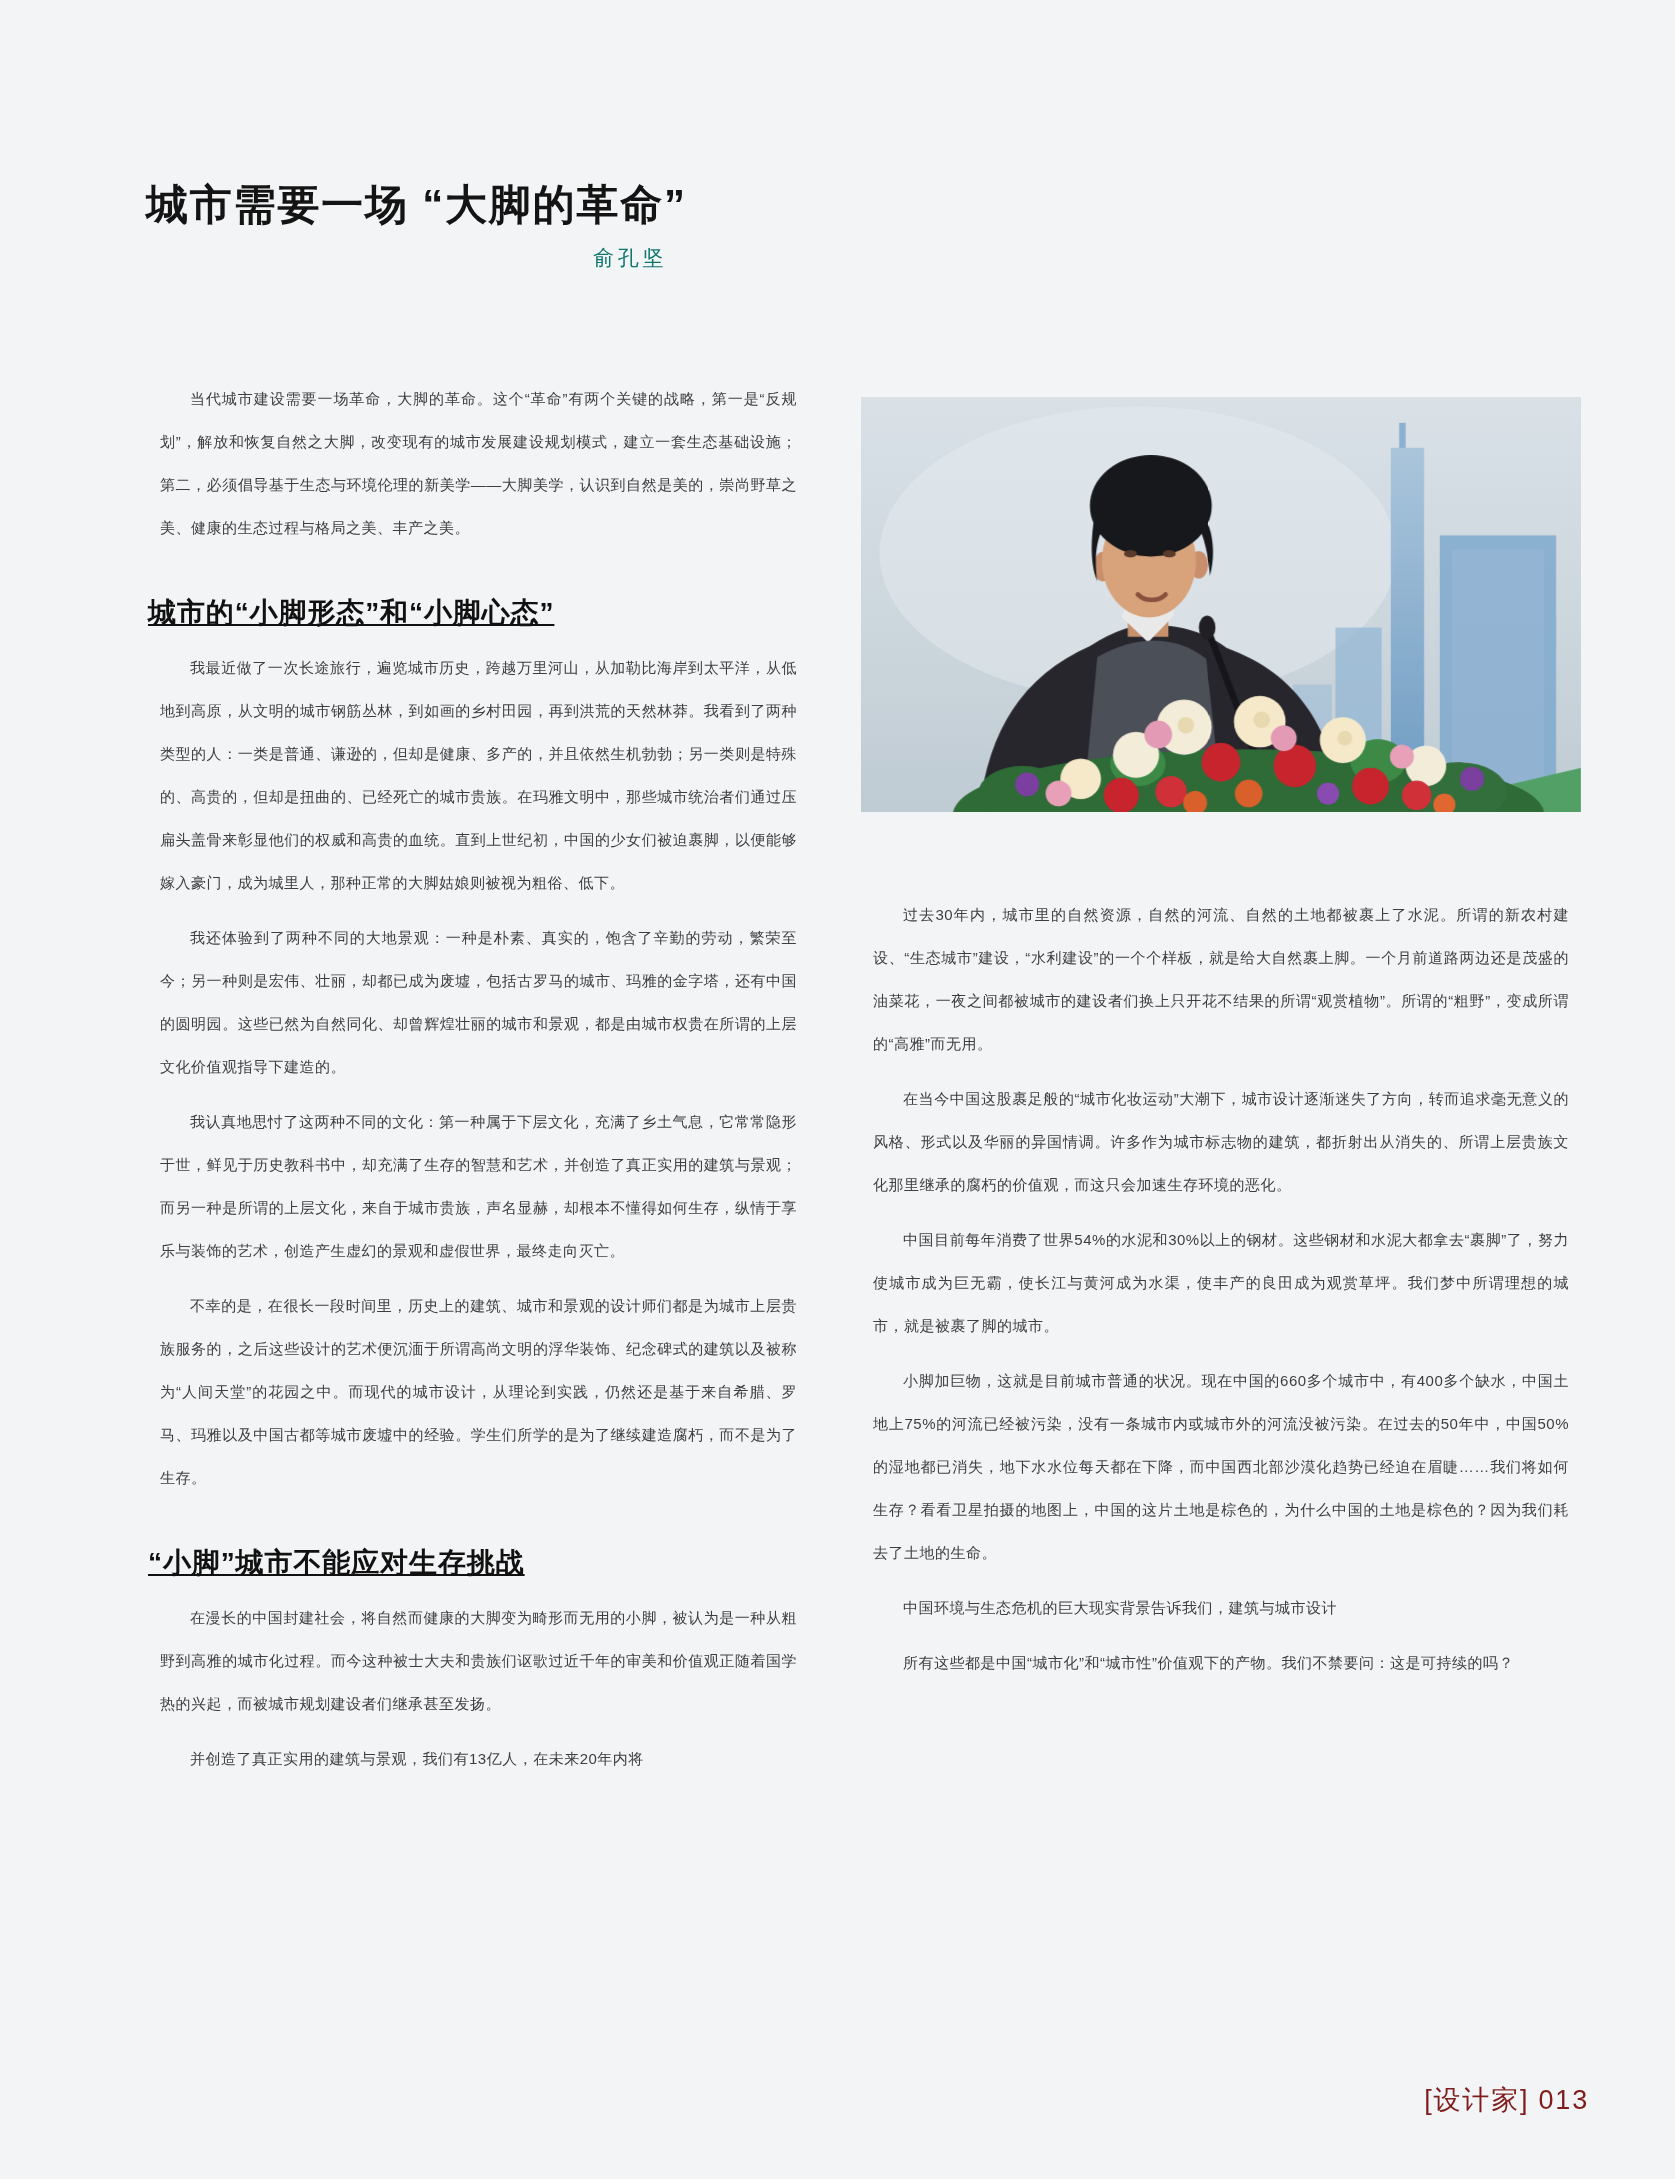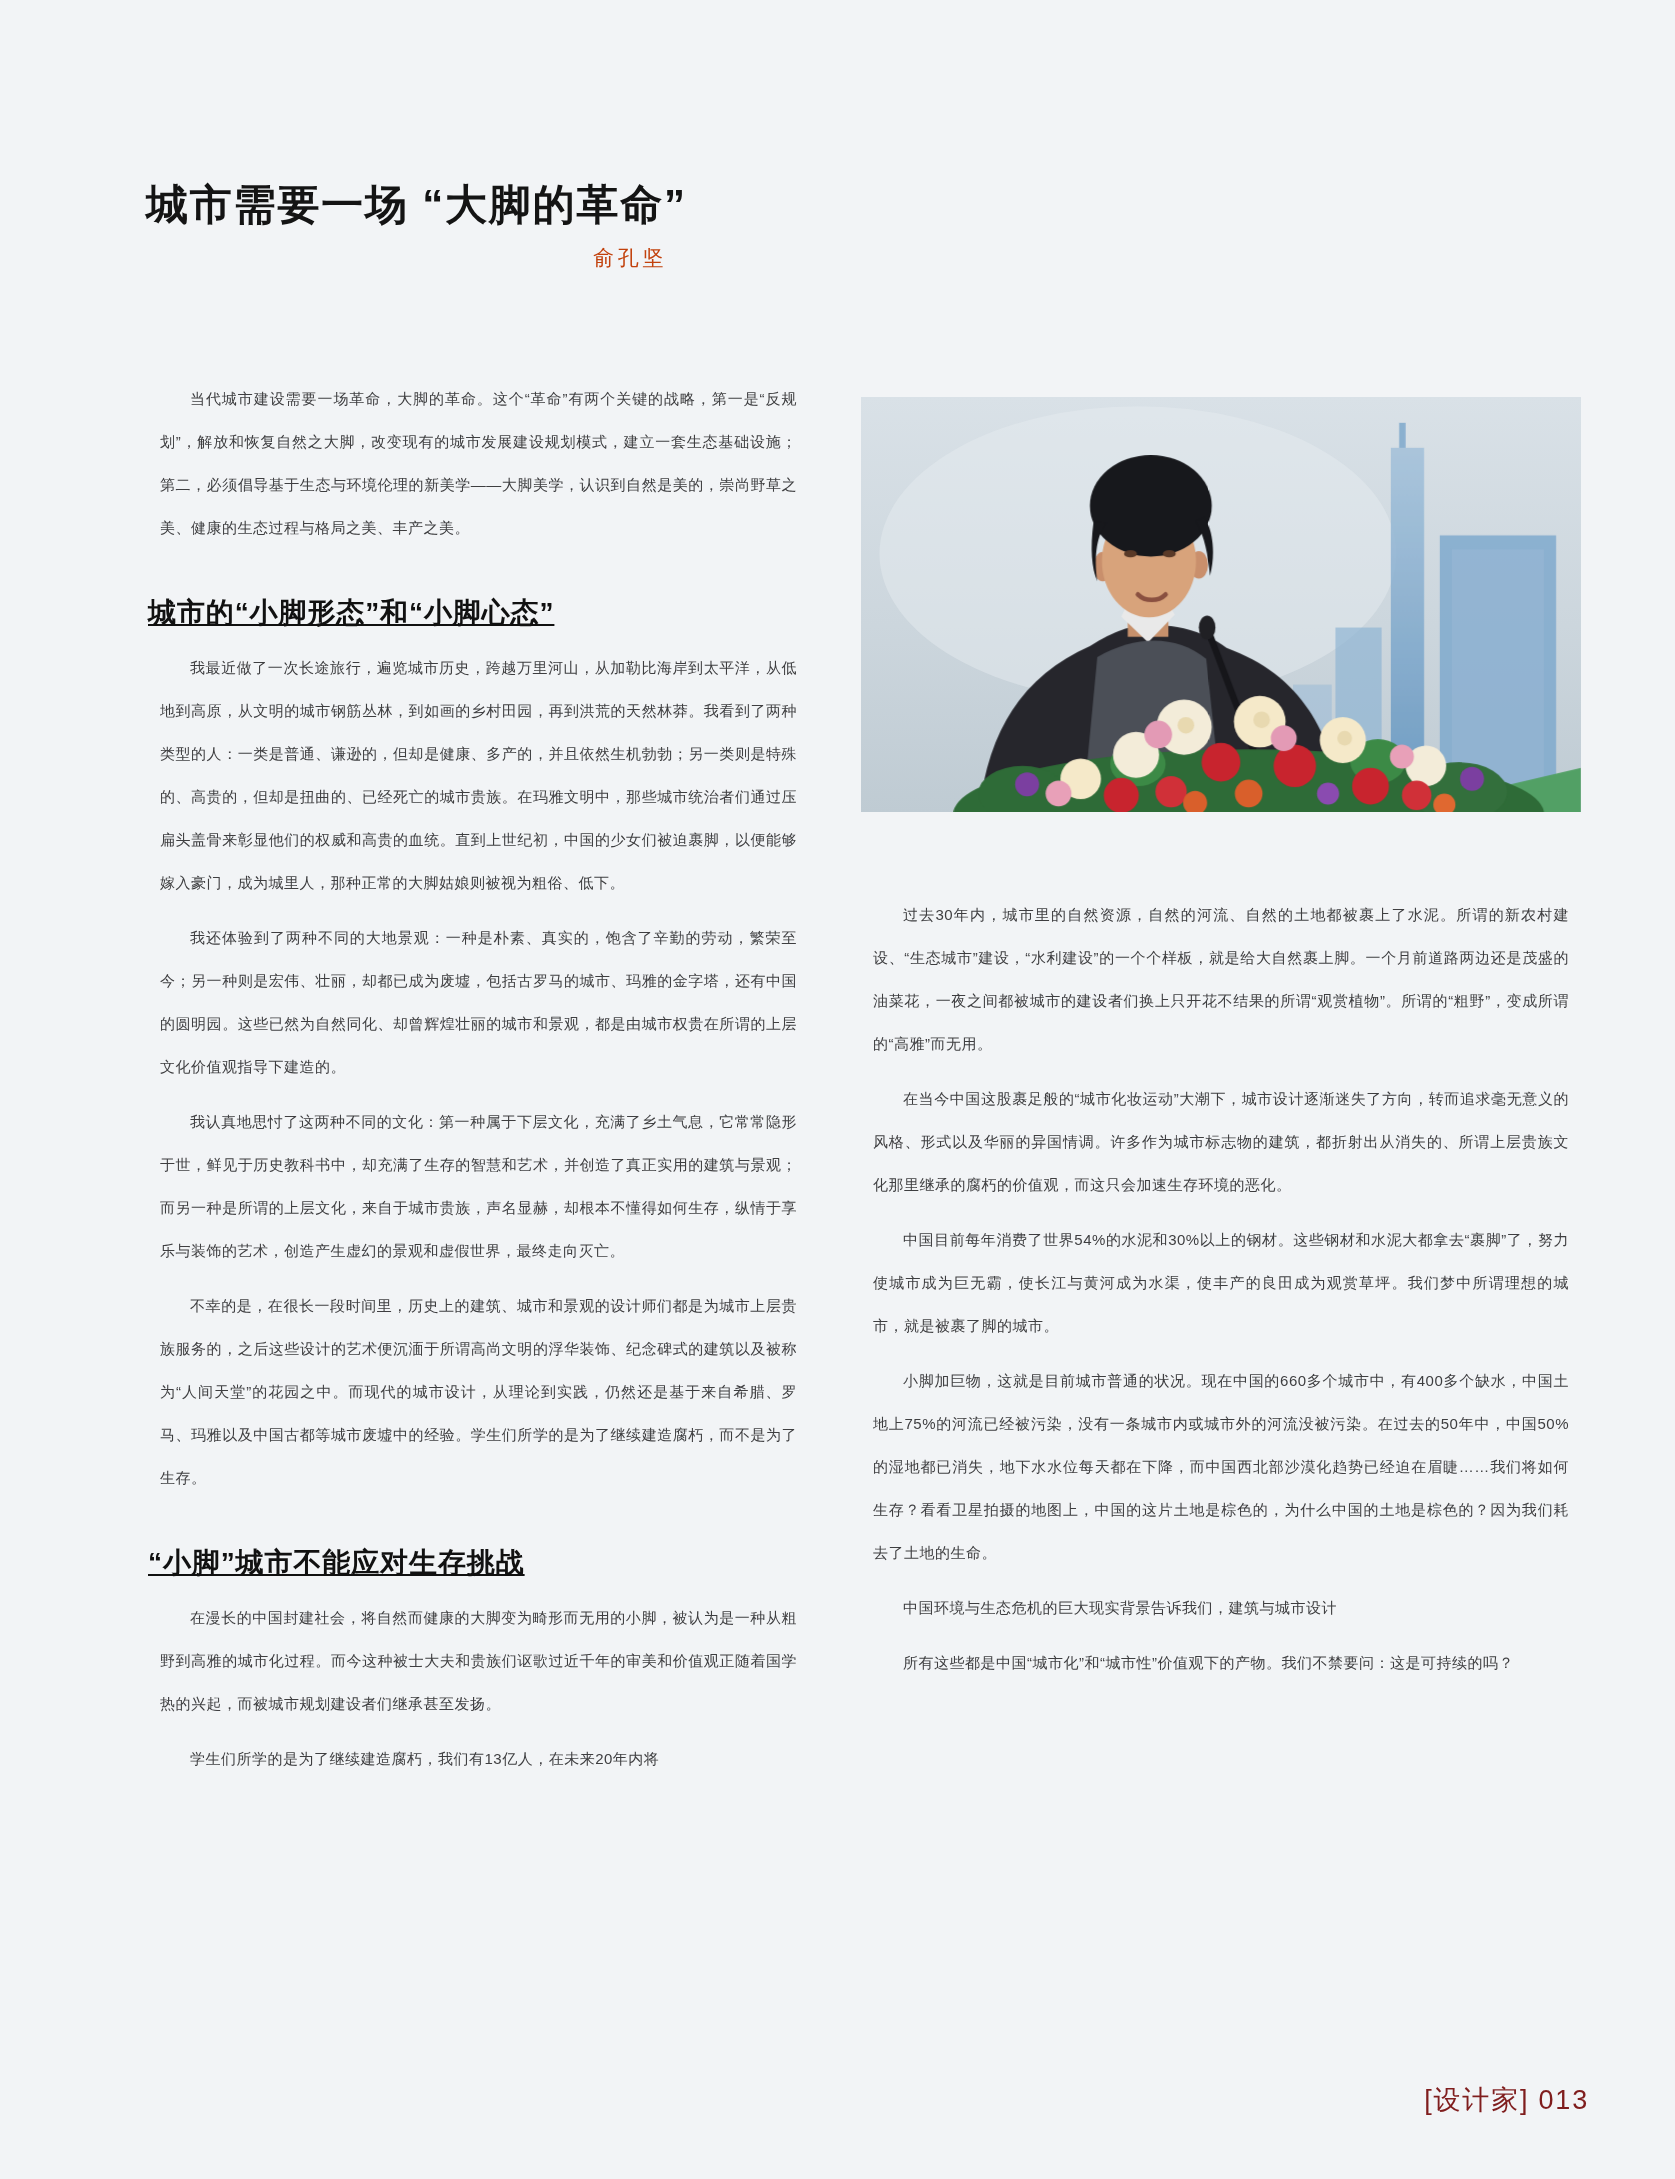--- a/index.html
+++ b/index.html
@@ -8,21 +8,21 @@
     background:#f2f4f6;
     font-family:"Liberation Sans","DejaVu Sans",sans-serif;
   }
   .page{position:absolute;inset:0;overflow:hidden;padding-left:8px;}
   .title{
     position:absolute;left:146px;top:177px;margin:0;
     font-size:42px;font-weight:700;color:#141414;letter-spacing:1.8px;
   }
   .author{
     position:absolute;left:593px;top:244px;
-    font-size:21px;color:#c2410c;letter-spacing:3.7px;
+    font-size:21px;color:#0f766e;letter-spacing:3.7px;
   }
   .col{position:absolute;}
   .col-left{left:148px;top:365px;width:661px;}
   .col-right{left:861px;top:397px;width:720px;}
   .para{
     margin:12px;font-size:15px;line-height:43px;color:#3e3e40;
     text-align:justify;letter-spacing:0.5px;
   }
   .indent{text-indent:2em;}
   .section-heading{
@@ -48,21 +48,21 @@
     <p class="para indent">当代城市建设需要一场革命，大脚的革命。这个“革命”有两个关键的战略，第一是“反规划”，解放和恢复自然之大脚，改变现有的城市发展建设规划模式，建立一套生态基础设施；第二，必须倡导基于生态与环境伦理的新美学——大脚美学，认识到自然是美的，崇尚野草之美、健康的生态过程与格局之美、丰产之美。</p>
 
     <h2 class="section-heading">城市的“小脚形态”和“小脚心态”</h2>
     <p class="para indent">我最近做了一次长途旅行，遍览城市历史，跨越万里河山，从加勒比海岸到太平洋，从低地到高原，从文明的城市钢筋丛林，到如画的乡村田园，再到洪荒的天然林莽。我看到了两种类型的人：一类是普通、谦逊的，但却是健康、多产的，并且依然生机勃勃；另一类则是特殊的、高贵的，但却是扭曲的、已经死亡的城市贵族。在玛雅文明中，那些城市统治者们通过压扁头盖骨来彰显他们的权威和高贵的血统。直到上世纪初，中国的少女们被迫裹脚，以便能够嫁入豪门，成为城里人，那种正常的大脚姑娘则被视为粗俗、低下。</p>
     <p class="para indent">我还体验到了两种不同的大地景观：一种是朴素、真实的，饱含了辛勤的劳动，繁荣至今；另一种则是宏伟、壮丽，却都已成为废墟，包括古罗马的城市、玛雅的金字塔，还有中国的圆明园。这些已然为自然同化、却曾辉煌壮丽的城市和景观，都是由城市权贵在所谓的上层文化价值观指导下建造的。</p>
     <p class="para indent">我认真地思忖了这两种不同的文化：第一种属于下层文化，充满了乡土气息，它常常隐形于世，鲜见于历史教科书中，却充满了生存的智慧和艺术，并创造了真正实用的建筑与景观；而另一种是所谓的上层文化，来自于城市贵族，声名显赫，却根本不懂得如何生存，纵情于享乐与装饰的艺术，创造产生虚幻的景观和虚假世界，最终走向灭亡。</p>
     <p class="para indent">不幸的是，在很长一段时间里，历史上的建筑、城市和景观的设计师们都是为城市上层贵族服务的，之后这些设计的艺术便沉湎于所谓高尚文明的浮华装饰、纪念碑式的建筑以及被称为“人间天堂”的花园之中。而现代的城市设计，从理论到实践，仍然还是基于来自希腊、罗马、玛雅以及中国古都等城市废墟中的经验。学生们所学的是为了继续建造腐朽，而不是为了生存。</p>
 
     <h2 class="section-heading">“小脚”城市不能应对生存挑战</h2>
     <p class="para indent">在漫长的中国封建社会，将自然而健康的大脚变为畸形而无用的小脚，被认为是一种从粗野到高雅的城市化过程。而今这种被士大夫和贵族们讴歌过近千年的审美和价值观正随着国学热的兴起，而被城市规划建设者们继承甚至发扬。</p>
-    <p class="para indent">学生们所学的是为了继续建造腐朽，我们有13亿人，在未来20年内将</p>
+    <p class="para indent">并创造了真正实用的建筑与景观，我们有13亿人，在未来20年内将</p>
   </div>
 
   <div class="col col-right">
 
     <figure class="photo">
       <svg viewBox="0 0 780 450" preserveAspectRatio="none" aria-hidden="true">
         <defs>
           <linearGradient id="bg" x1="0" y1="0" x2="0" y2="1">
             <stop offset="0" stop-color="#d9e1e7"></stop>
             <stop offset="0.55" stop-color="#ccd6dd"></stop>

